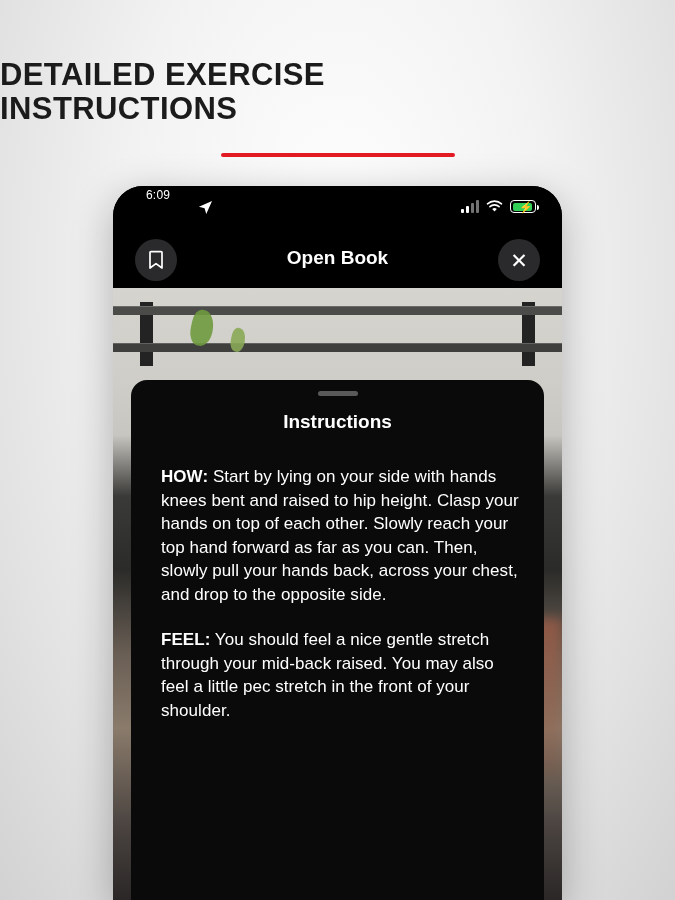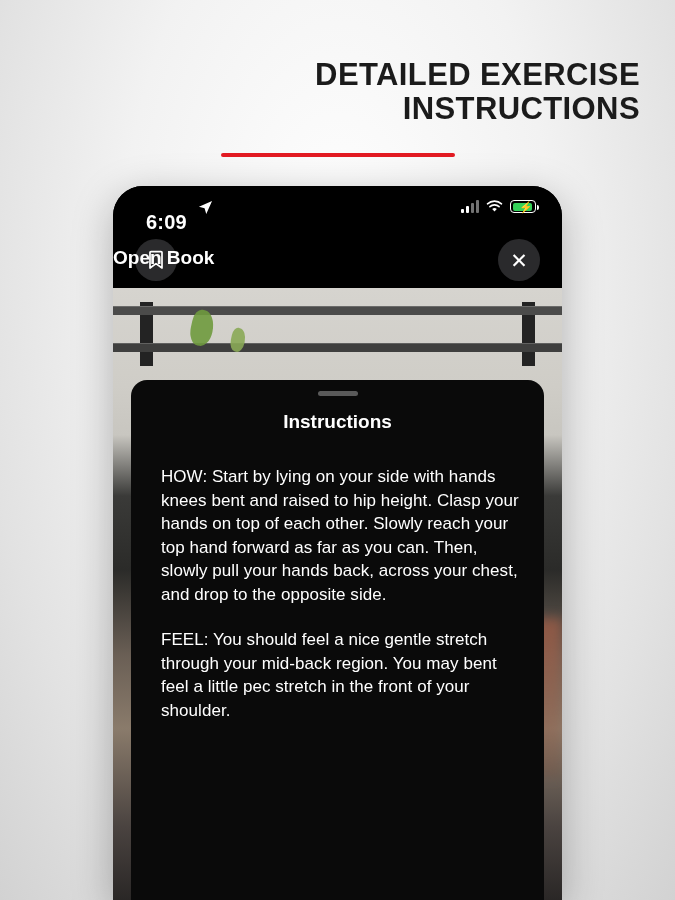--- a/index.html
+++ b/index.html
@@ -20,21 +20,21 @@
     background: radial-gradient(ellipse at 50% 30%, #ffffff 0%, #f2f2f2 45%, #e2e2e2 75%, #d2d2d2 100%);
     overflow: hidden;
   }
 
   
   .headline {
     position: absolute;
     top: 58px;
     left: 0;
     width: 640px;
-    text-align: right;
+    text-align: left;
     color: #1b1b1b;
     font-family: "Liberation Sans", sans-serif;
     font-weight: bold;
     font-size: 31px;
     letter-spacing: 0.4px;
     line-height: 34px;
   }
   .headline .l1 { display: block; }
   .headline .l2 { display: block; }
   .rule {
@@ -69,23 +69,23 @@
 
   
   .statusbar {
     position: relative;
     height: 46px;
     color: #fff;
   }
   .status-time {
     position: absolute;
     left: 33px;
-    top: 25px;
-    font-size: 20px;
-    font-weight: bold;
+    top: 2px;
+    font-size: 12px;
+    font-weight: normal;
     letter-spacing: 0.2px;
   }
   .status-loc {
     position: absolute;
     left: 85px;
     top: 14px;
     width: 15px;
     height: 15px;
   }
   .status-right {
@@ -133,20 +133,21 @@
   }
 
   
   .navbar {
     position: relative;
     height: 56px;
   }
   .nav-title {
     position: absolute;
     left: 0; right: 0; top: 15px;
+    text-align: center;
     color: #fff;
     font-size: 19px;
     font-weight: bold;
   }
   .round-btn {
     position: absolute;
     top: 7px;
     width: 42px; height: 42px;
     border-radius: 50%;
     background: #2a2a2c;
@@ -259,21 +260,21 @@
     top: 85px;
     bottom: 0;
   }
   .para {
     color: #ffffff;
     font-size: 17px;
     line-height: 23.5px;
     margin: 0 0 22px 0;
     letter-spacing: 0.05px;
   }
-  .para b { font-weight: normal; }
+  .para b { font-weight: bold; }
 </style>
 </head>
 <body>
 
 <div class="page">
 
   <div class="headline">
     <span class="l1">DETAILED EXERCISE</span>
     <span class="l2">INSTRUCTIONS</span>
   </div>
@@ -333,21 +334,21 @@
       <div class="sheet">
         <div class="grabber"></div>
         <div class="sheet-title">Instructions</div>
         <div class="sheet-body">
 
           <p class="para">
             <b>HOW</b><b>:</b><span> Start by lying on your side with hands knees bent and raised to hip height. Clasp your hands on top of each other. Slowly reach your top hand forward as far as you can. Then, slowly pull your hands back, across your chest, and drop to the opposite side.</span>
           </p>
 
           <p class="para">
-            <b>FEEL</b><b>:</b><span> You should feel a nice gentle stretch through your mid-back region. You may bent feel a little pec stretch in the front of your shoulder.</span>
+            <b>FEEL</b><b>:</b><span> You should feel a nice gentle stretch through your mid-back raised. You may also feel a little pec stretch in the front of your shoulder.</span>
           </p>
 
 
         </div>
       </div>
 
     </div>
   </div>
 </div>
 

